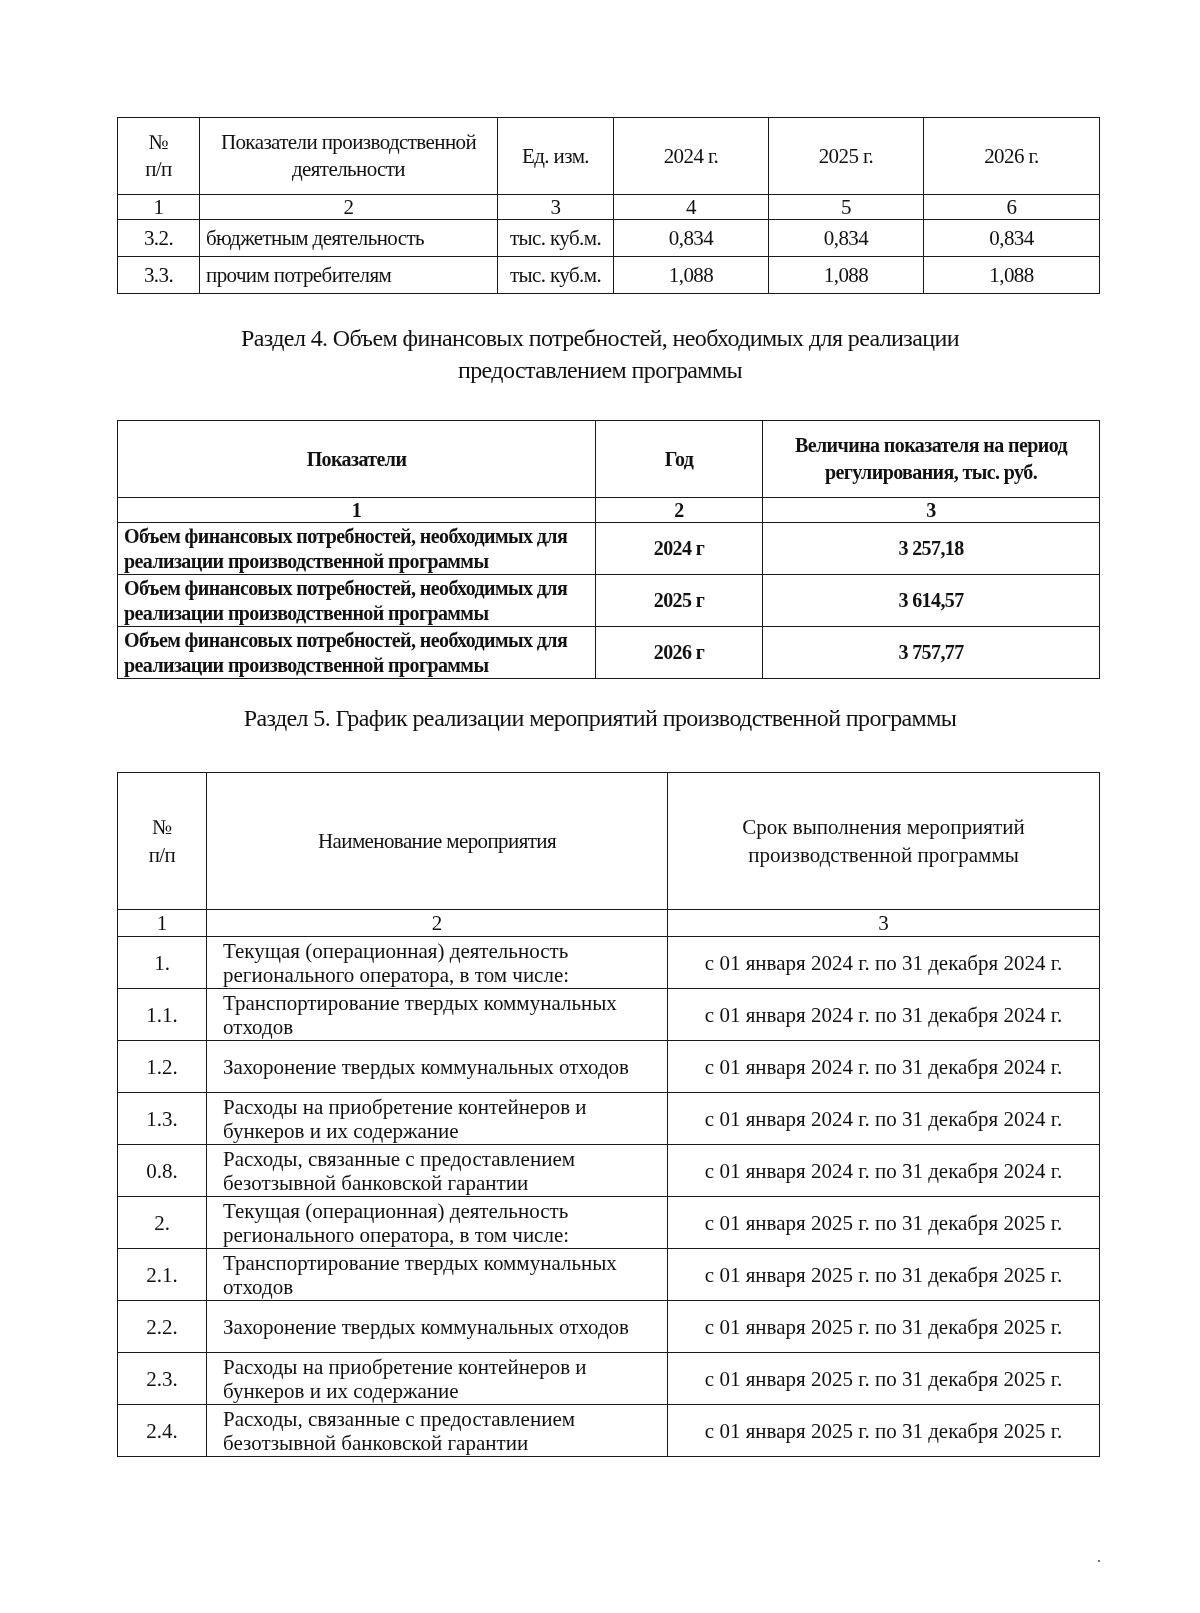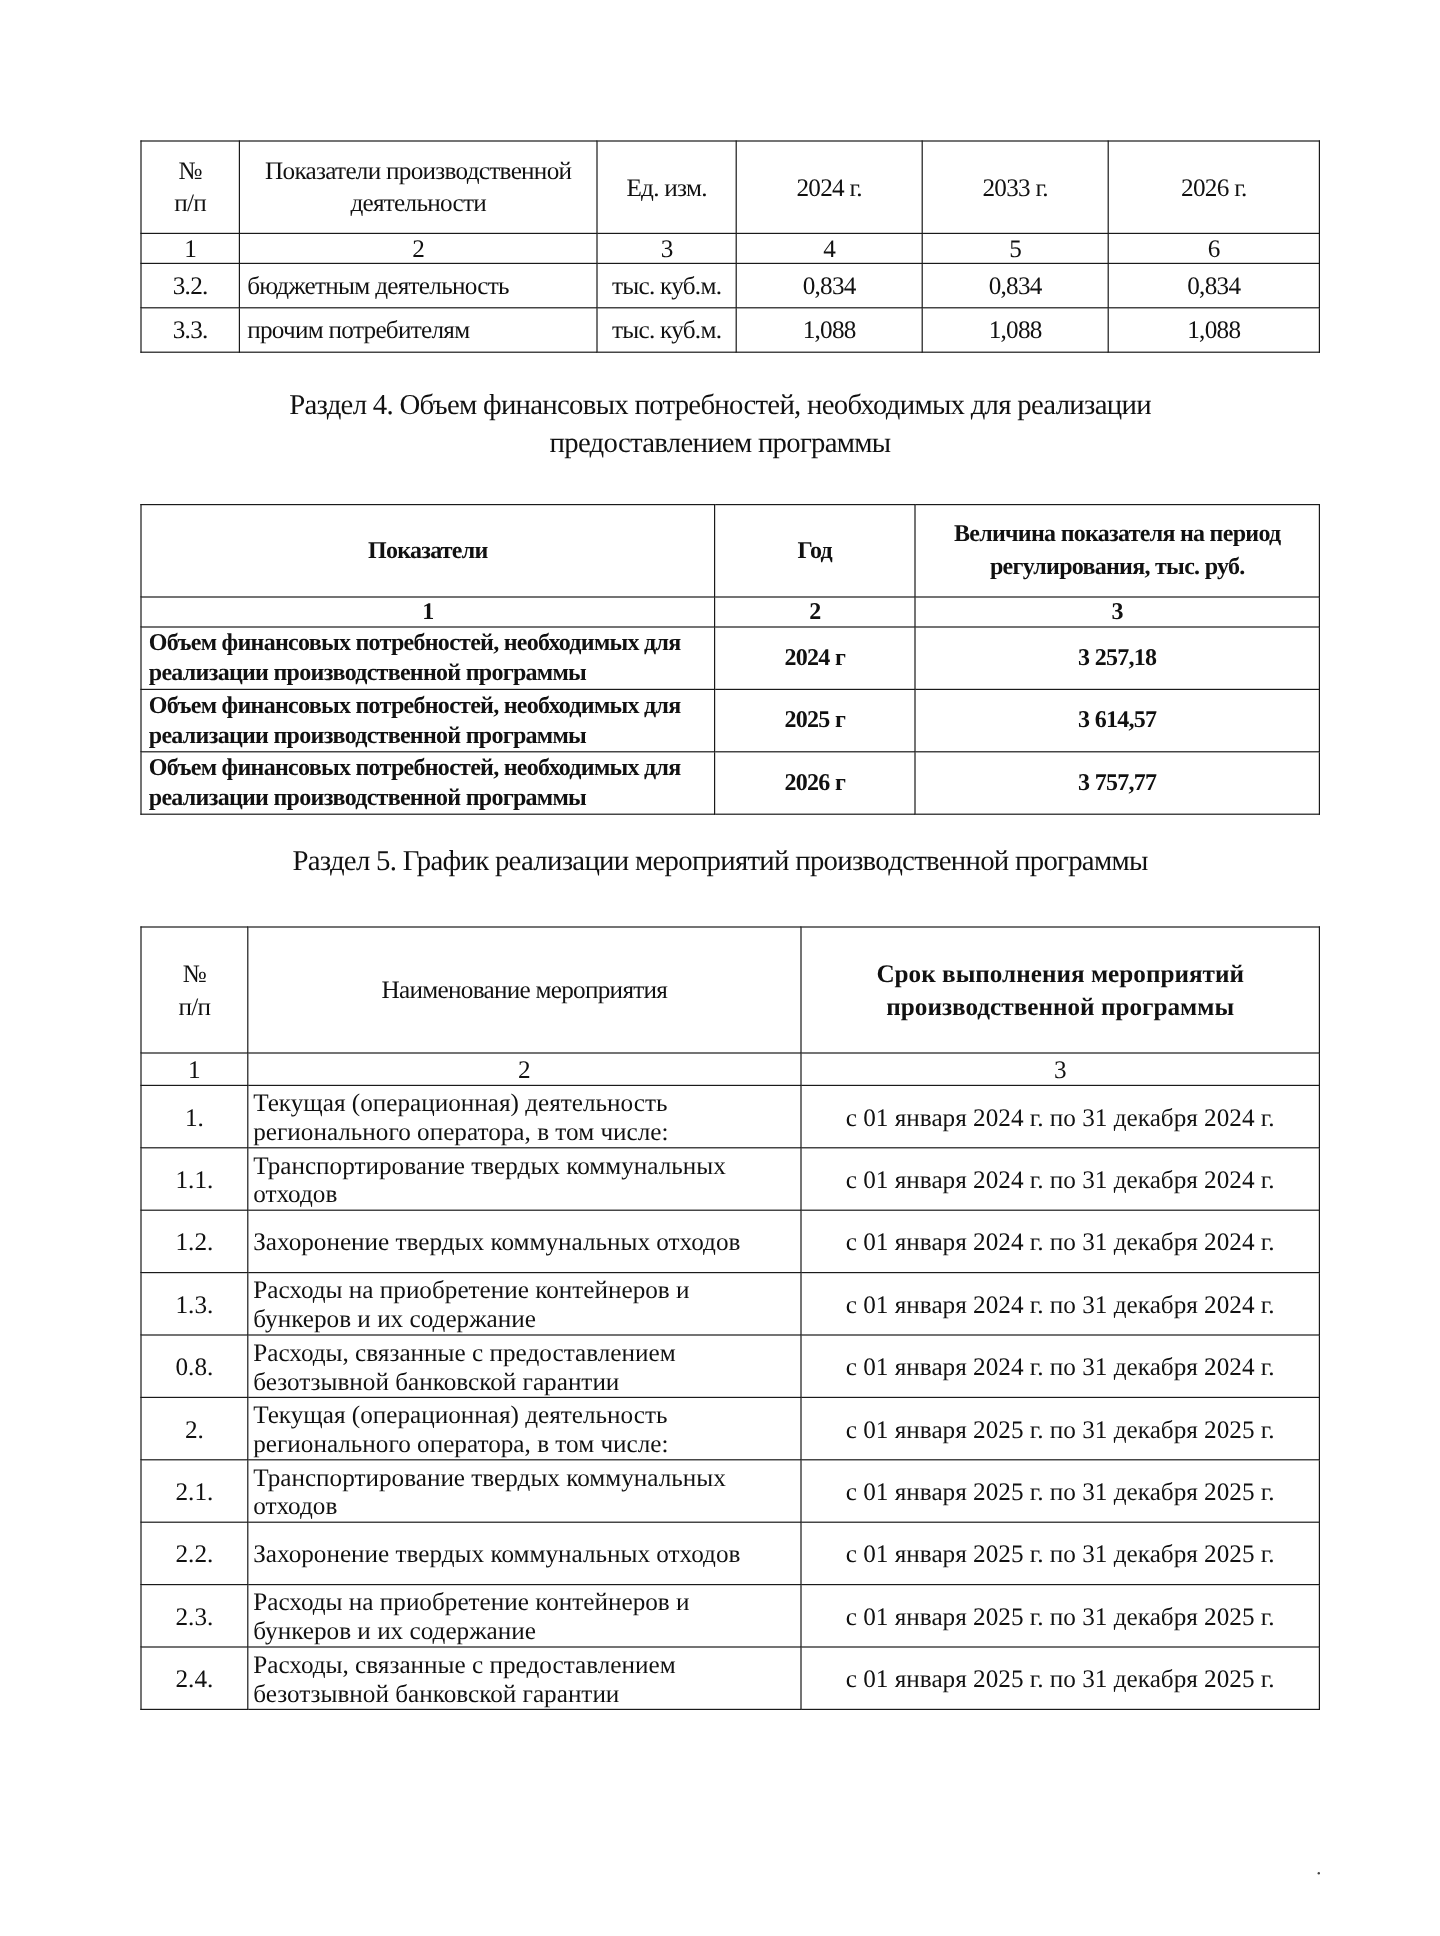--- a/index.html
+++ b/index.html
@@ -32,21 +32,21 @@
   #t2 .hdr td { height: 76px; line-height: 27px; }
   #t2 .idx td { height: 24px; line-height: 22px; }
   #t2 .row td { height: 51px; line-height: 25px; }
 
   
   #t3 { left: 117px; top: 772px; width: 982px; font-size: 21px; }
   #t3 .hdr td { height: 104px; line-height: 28px; }
   #t3 .hdr .cond { letter-spacing: -0.6px; }
   #t3 .idx td { height: 26px; line-height: 24px; }
   #t3 .row td { height: 51px; line-height: 24px; }
-  #t3 .row td.name { padding-left: 4px; }
+  #t3 .row td.name { padding-left: 16px; }
 
   .stray-dot { position: absolute; width: 2px; height: 2px; background: #444; border-radius: 1px; }
 </style>
 </head>
 <body>
 
 <table id="t1">
   <colgroup>
     <col style="width:82px">
       <col style="width:298px">
@@ -54,21 +54,21 @@
     <col style="width:155px">
       <col style="width:155px">
       <col style="width:176px">
   </colgroup>
   <tbody>
       <tr class="hdr">
     <td class="c"><span>№</span><br><span>п/п</span></td>
     <td class="c">Показатели производственной деятельности</td>
     <td class="c">Ед. изм.</td>
     <td class="c">2024 г.</td>
-    <td class="c">2033 г.</td>
+    <td class="c">2025 г.</td>
     <td class="c">2026 г.</td>
   </tr>
   <tr class="idx">
     <td class="c">1</td>
     <td class="c">2</td>
     <td class="c">3</td>
     <td class="c">4</td>
     <td class="c">5</td>
     <td class="c">6</td>
   </tr>
@@ -136,21 +136,21 @@
 <table id="t3">
   <colgroup>
     <col style="width:89px">
       <col style="width:461px">
       <col style="width:432px">
   </colgroup>
   <tbody>
       <tr class="hdr">
     <td class="c cond"><span>№</span><br><span>п/п</span></td>
     <td class="c cond">Наименование мероприятия</td>
-    <td class="c" style="padding:0 30px;font-weight:bold;">Срок выполнения мероприятий производственной программы</td>
+    <td class="c" style="padding:16px 30px;">Срок выполнения мероприятий производственной программы</td>
   </tr>
   <tr class="idx">
     <td class="c">1</td>
     <td class="c">2</td>
     <td class="c">3</td>
   </tr>
   <tr class="row">
     <td class="c">1.</td>
     <td class="l name">Текущая (операционная) деятельность регионального оператора, в том числе:</td>
     <td class="c">с 01 января 2024 г. по 31 декабря 2024 г.</td>

